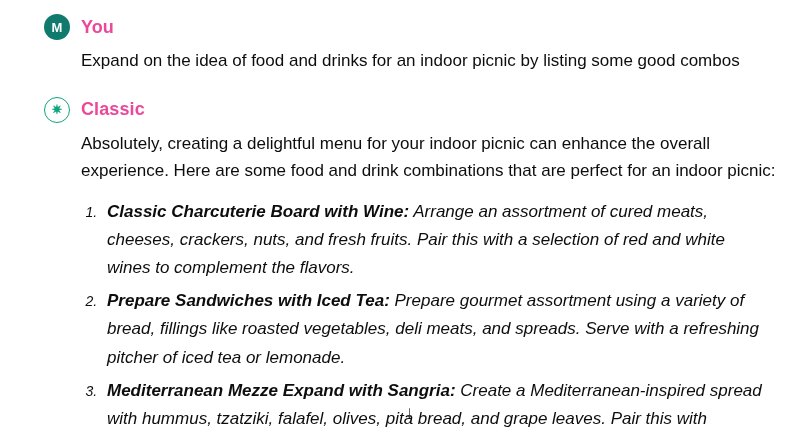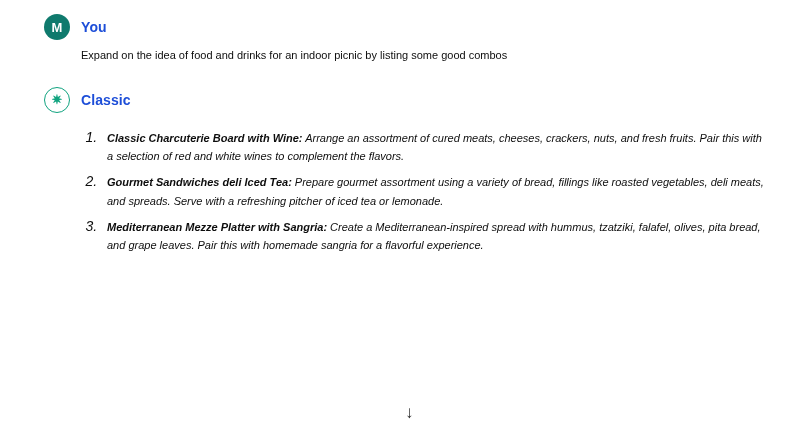--- a/index.html
+++ b/index.html
@@ -44,28 +44,28 @@
   }
   .avatar-user {
     background: #0f7a6d;
   }
   .avatar-assistant {
     background: #ffffff;
     border: 1px solid #10a37f;
     color: #10a37f;
   }
   .author {
-    font-size: 14px;
+    font-size: 18px;
     font-weight: bold;
     letter-spacing: 0.1px;
-    color: #1d4ed8;
+    color: #ec4899;
   }
   .msg-body {
     padding-left: 37px;
-    font-size: 11px;
+    font-size: 17px;
     line-height: 1.62;
     color: #0d0d0d;
   }
   .msg-body p {
     margin: 0 0 6px 0;
   }
   ol.combo-list {
     margin: 13px 8px 0 0;
     padding-left: 20px;
     list-style-position: outside;
@@ -111,29 +111,30 @@
   </div>
 
   <div class="message">
     <div class="msg-head">
       <div class="avatar avatar-assistant">
         <span>✷</span>
       </div>
       <div class="author">Classic</div>
     </div>
     <div class="msg-body">
+      <p>Absolutely, creating a delightful menu for your indoor picnic can enhance the overall experience. Here are some food and drink combinations that are perfect for an indoor picnic:</p>
       <ol class="combo-list">
         <li>
           <span class="item-title">Classic Charcuterie Board with Wine:</span><span> Arrange an assortment of cured meats, cheeses, crackers, nuts, and fresh fruits. Pair this with a selection of red and white wines to complement the flavors.</span>
         </li>
         <li>
-          <span class="item-title">Gourmet Sandwiches deli Iced Tea:</span><span> Prepare gourmet assortment using a variety of bread, fillings like roasted vegetables, deli meats, and spreads. Serve with a refreshing pitcher of iced tea or lemonade.</span>
+          <span class="item-title">Prepare Sandwiches with Iced Tea:</span><span> Prepare gourmet assortment using a variety of bread, fillings like roasted vegetables, deli meats, and spreads. Serve with a refreshing pitcher of iced tea or lemonade.</span>
         </li>
         <li>
-          <span class="item-title">Mediterranean Mezze Platter with Sangria:</span><span> Create a Mediterranean-inspired spread with hummus, tzatziki, falafel, olives, pita bread, and grape leaves. Pair this with homemade sangria for a flavorful experience.</span>
+          <span class="item-title">Mediterranean Mezze Expand with Sangria:</span><span> Create a Mediterranean-inspired spread with hummus, tzatziki, falafel, olives, pita bread, and grape leaves. Pair this with homemade sangria for a flavorful experience.</span>
         </li>
       </ol>
     </div>
   </div>
 
 </div>
 
 <div class="scroll-indicator">↓</div>
 
 </body></html>

